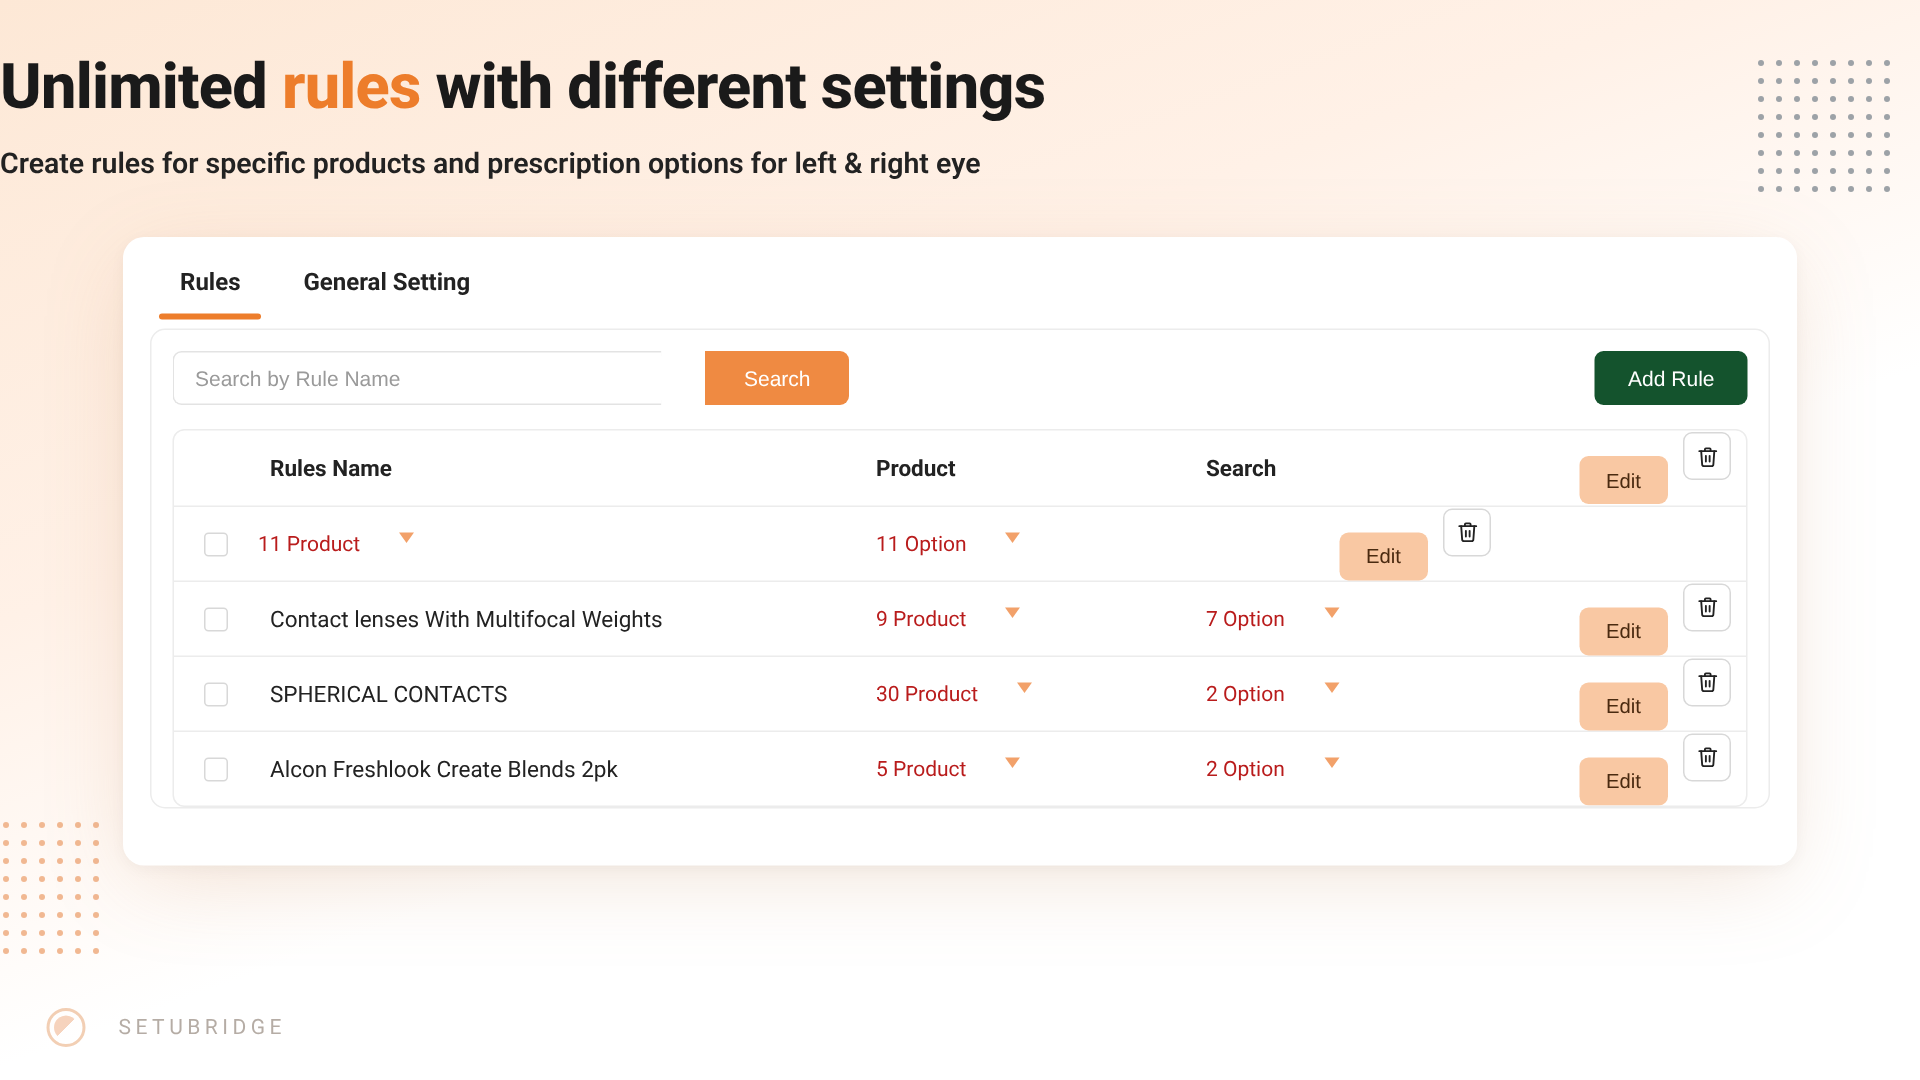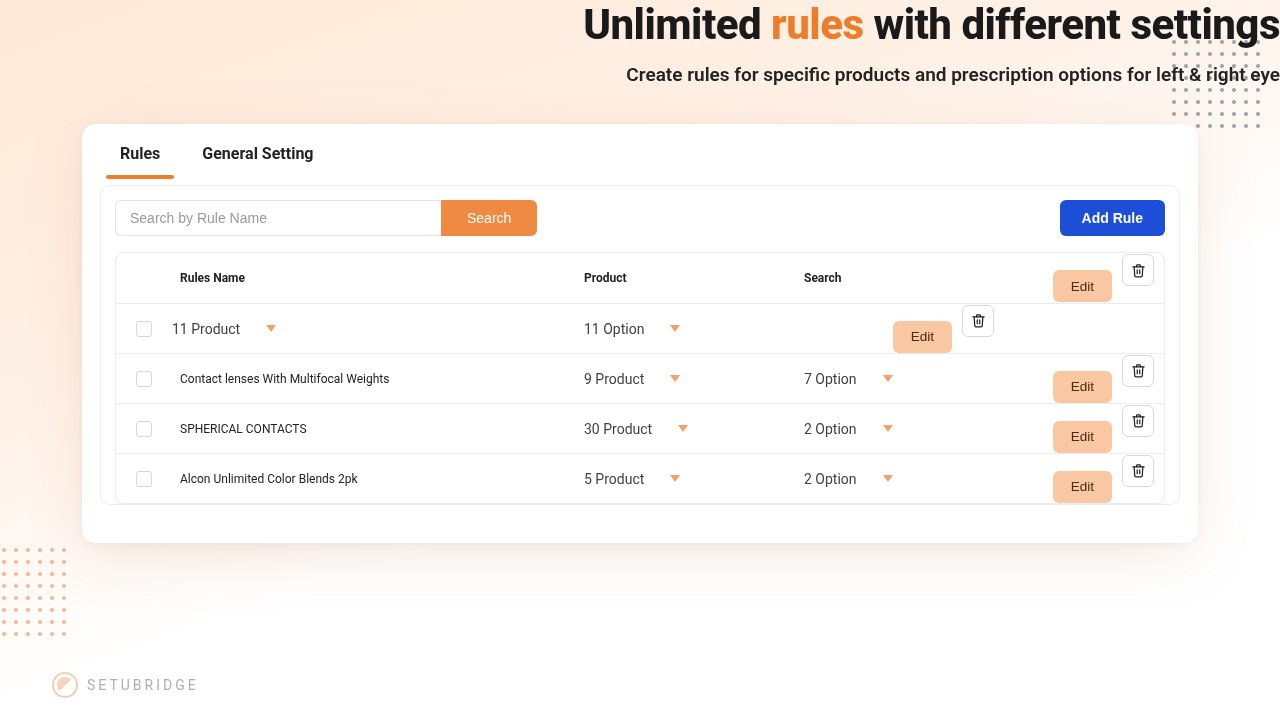--- a/index.html
+++ b/index.html
@@ -17,21 +17,21 @@
   }
   .dots-tr span { width: 4px; height: 4px; border-radius: 50%; background: #9da2a7; display: block; }
 
   .dots-bl {
     position: absolute; left: 2px; top: 548px;
     display: grid; grid-template-columns: repeat(6, 6px); grid-auto-rows: 6px; gap: 6px;
     z-index: 1;
   }
   .dots-bl span { width: 4px; height: 4px; border-radius: 50%; background: #f1b892; display: block; }
 
-  .heading { text-align: right; position: relative; z-index: 2; }
+  .heading { text-align: left; padding-top: 34px; position: relative; z-index: 2; }
   .heading h1 { font-size: 42px; font-weight: 800; color: #1a1a1a; letter-spacing: -0.5px; }
   .heading h1 .accent { color: #ed7d2b; }
   .heading .sub { margin-top: 14px; font-size: 19px; font-weight: 600; color: #222; }
 
   .card {
     position: relative; z-index: 3;
     margin: 38px auto 0; width: 1116px; background: #fff; border-radius: 14px;
     box-shadow: 0 14px 60px -10px rgba(200,140,90,0.25), 0 2px 10px rgba(0,0,0,0.04);
     padding: 0 0 38px 0;
   }
@@ -39,53 +39,53 @@
   .tabs { display: flex; gap: 34px; padding: 20px 34px 0; font-weight: 700; }
   .tab { padding: 0 4px 14px; color: #222; cursor: pointer; }
   .tab.active { position: relative; }
   .tab.active::after { content:""; position:absolute; left:-10px; right:-10px; bottom:-2px; height:4px; background:#ed7d2b; border-radius:3px; }
 
   .panel {
     margin: 8px 18px 0; border: 1px solid #ececec; border-radius: 10px; background:#fff; padding: 14px 14px 0 14px;
   }
 
   .toolbar { display: flex; gap: 0; align-items: center; }
-  .search-wrap { display:flex; }
+  .search-wrap { display:flex;gap:29px; }
   .search-input {
     width: 326px; height: 36px; border: 1px solid #e3e3e3; border-right:none; border-radius: 6px 0 0 6px;
     padding: 0 14px; font-size: 14px; color: #333; outline:none;
   }
   .search-input::placeholder { color: #9a9a9a; }
   .search-btn {
     height: 36px; padding: 0 26px; border: none; background: #ef8a42; color: #fff; font-size: 14px;
     border-radius: 0 6px 6px 0; cursor: pointer;
   }
   .spacer { flex: 1; }
   .add-btn {
-    height: 36px; padding: 0 22px; border: none; background: #1d4ed8; color: #fff; font-size: 14px; font-weight: 700;
+    height: 36px; padding: 0 22px; border: none; background: #14532d; color: #fff; font-size: 14px; font-weight: 400;
     border-radius: 6px; cursor: pointer;
   }
 
   .table { margin-top: 16px; border: 1px solid #ececec; border-radius: 8px; overflow: hidden; }
   .row { display: grid; grid-template-columns: 56px 1fr 220px 190px 160px; align-items: center; min-height: 50px; border-top: 1px solid #ececec; padding: 0 10px 0 0; }
   .row:first-child { border-top: none; }
   .row.header { font-weight: 700; color: #1a1a1a; }
   .row .chk { display:flex; justify-content:center; }
   .row .chk .box { width:16px; height:16px; border:1.5px solid #d8d8d8; border-radius:3px; background:#fff; }
   .row.header .chk .box { visibility: hidden; }
-  .cell { font-size: 12px; color: #222; }
+  .cell { font-size: 15px; color: #222; }
   .cell.name { padding-left: 8px; }
-  .pcell, .ocell { display:flex; align-items:center; gap:26px; color:#404040; font-size:14px; }
+  .pcell, .ocell { display:flex; gap:26px; color:#b91c1c; font-size:14px; }
   .tri { width:0; height:0; border-left:5px solid transparent; border-right:5px solid transparent; border-top:7px solid #f2a16a; }
   .actions { display:flex; gap:10px; justify-content:flex-end; }
   .edit-btn { background:#f9c8a3; color:#4a2a10; border:none; border-radius:6px; height:32px; padding:0 18px; font-size:13.5px; cursor:pointer;margin-top:16px; }
   .del-btn { width:32px; height:32px; border:1px solid #d8d8d8; background:#fff; border-radius:6px; display:flex; align-items:center; justify-content:center; cursor:pointer; }
   .del-btn svg { width:15px; height:15px; stroke:#222; }
 
-  .footer-brand { position:absolute; left:52px; bottom:22px; display:flex; align-items:center; gap:9px; opacity:0.55; }
+  .footer-brand { position:absolute; left:31px; bottom:22px; display:flex; align-items:center; gap:22px; opacity:0.55; }
   .footer-brand .logo { width:26px; height:26px; border:2px solid #e8a878; border-radius:50%; position:relative; }
   .footer-brand .logo::before { content:""; position:absolute; inset:3px; border-radius:50%; background:linear-gradient(135deg,#f0b088 50%, transparent 50%); }
   .footer-brand .txt { letter-spacing:3px; font-size:14px; color:#7a6a5c; }
 </style>
 </head>
 <body>
 
 <div class="dots-tr">
     <span></span>
     <span></span>
@@ -322,21 +322,21 @@
                 <path d="M9 6V4a1 1 0 0 1 1-1h4a1 1 0 0 1 1 1v2"></path>
               </svg>
             </button>
         </div>
       </div>
 
       <div class="row">
         <div class="chk">
             <span class="box"></span>
           </div>
-        <div class="cell name">Alcon Unlimited Color Blends 2pk</div>
+        <div class="cell name">Alcon Freshlook Create Blends 2pk</div>
         <div class="pcell">
             <span>5 Product</span>
             <span class="tri"></span>
           </div>
         <div class="ocell">
             <span>2 Option</span>
             <span class="tri"></span>
           </div>
         <div class="actions">
           <button class="edit-btn">Edit</button>

